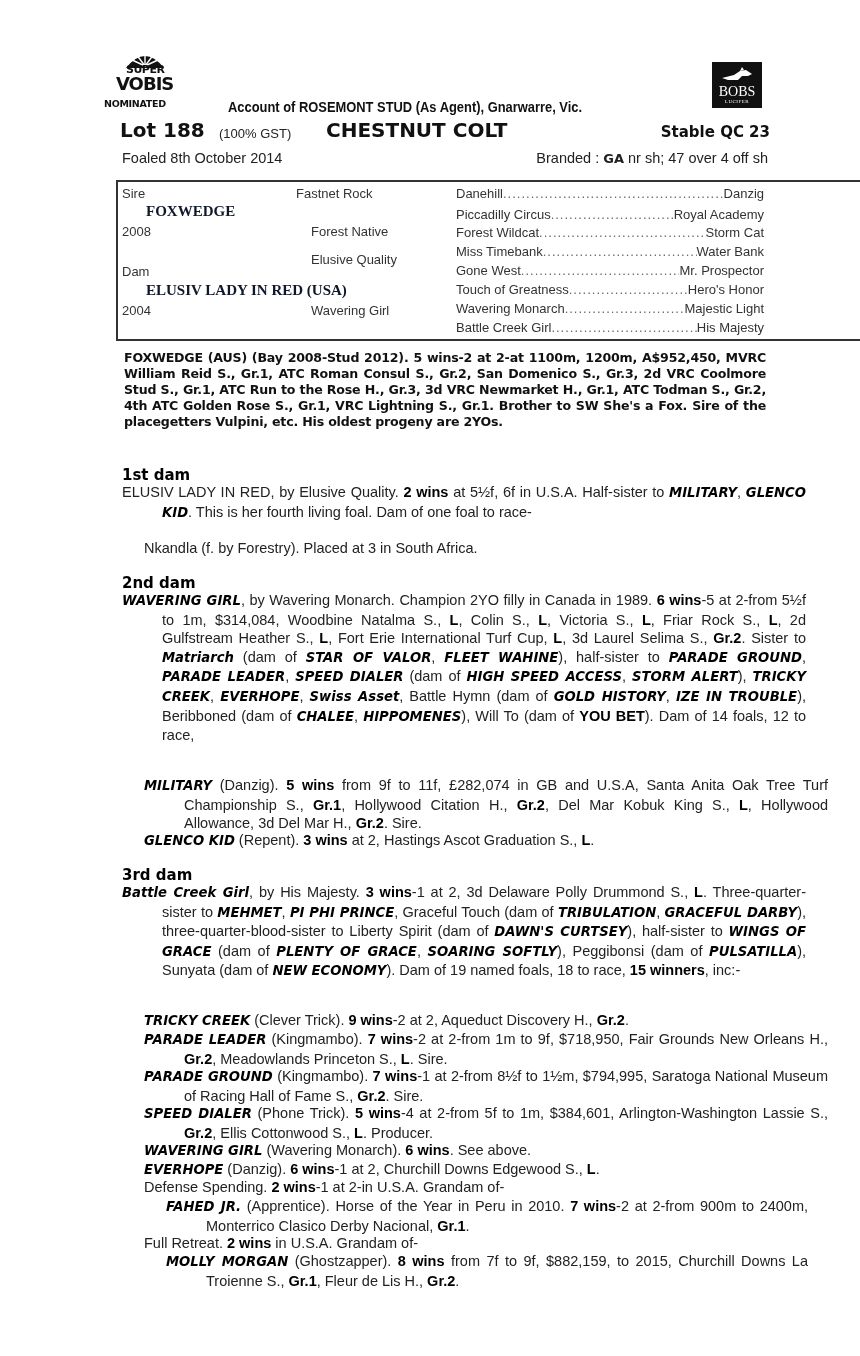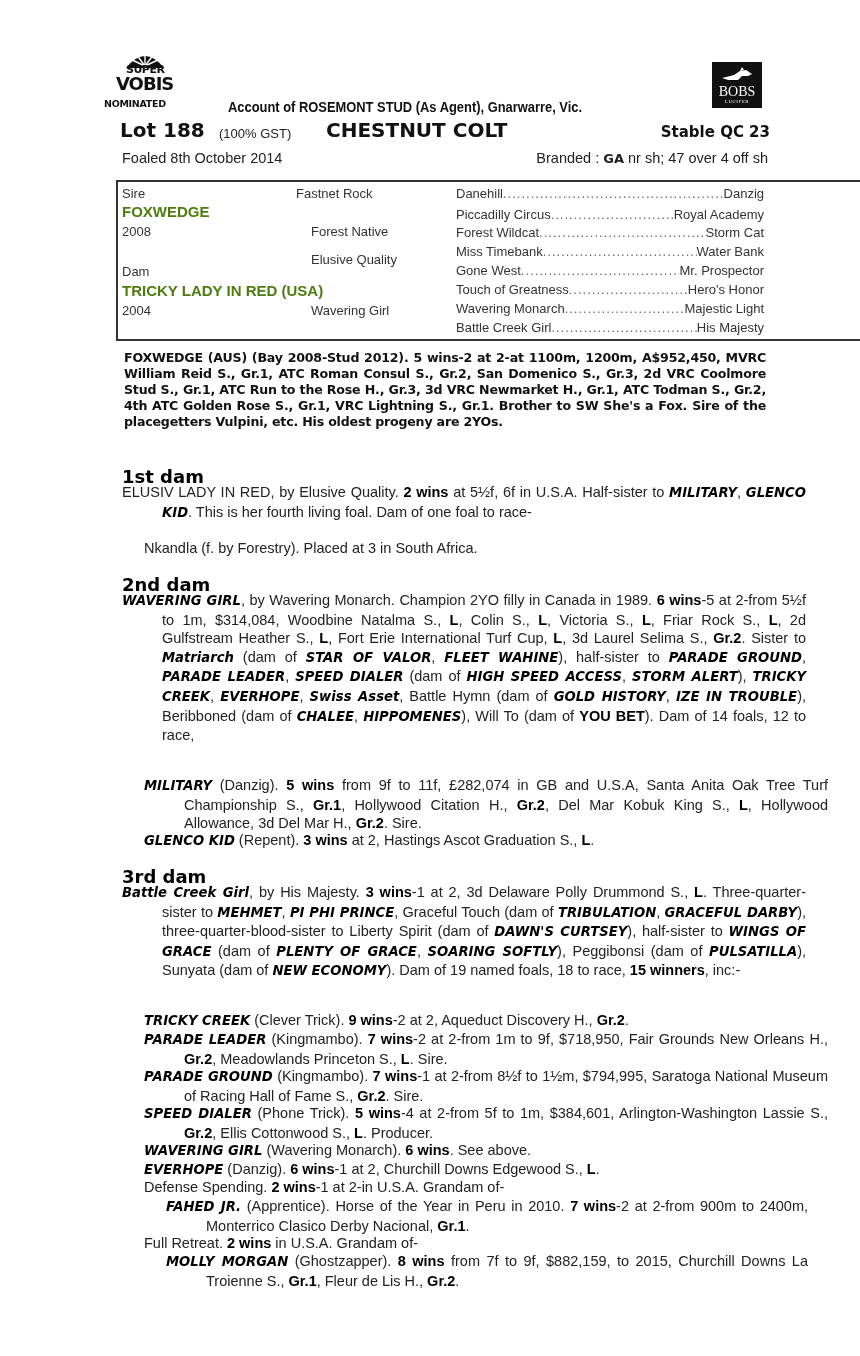--- a/index.html
+++ b/index.html
@@ -19,31 +19,31 @@
   #gst { font-size: 13px; color: #222; position: absolute; left: 99px; top: 10px; }
   #colt { font-family: "DejaVu Sans", sans-serif; font-weight: bold; font-size: 20px; position: absolute; left: 206px; top: 2px; }
   #stable { font-family: "DejaVu Sans", sans-serif; font-weight: bold; font-size: 15px; position: absolute; right: 0; top: 7px; }
   #foaled { left: 122px; top: 150px; font-size: 14.5px; color: #222; }
   #branded { right: 92px; top: 150px; font-size: 14.5px; color: #222; white-space: nowrap; }
   #branded .ga { font-family: "DejaVu Sans", sans-serif; font-weight: bold; font-size: 13px; }
 
   
   #pedigree { left: 116px; top: 180px; width: 770px; height: 161px; border: 2px solid #333; box-sizing: border-box; padding-left: 36px; }
   .pl { position: absolute; font-size: 13px; color: #333; white-space: nowrap; }
-  .pbig { position: absolute; font-family: Liberation Sans, sans-serif; font-weight: bold; font-size: 15px; white-space: nowrap; color: #4d7c0f; }
+  .pbig { position: absolute; font-family: Liberation Serif, serif; font-weight: bold; font-size: 15px; white-space: nowrap; color: #0f172a; margin-left: 24px; }
   .gg { position: absolute; left: 338px; width: 308px; font-size: 13px; color: #333; display: flex; white-space: nowrap; }
   .gg .n { flex: 0 0 auto; }
   .gg .d { flex: 1 1 auto; overflow: hidden; color: #666; letter-spacing: 1px; }
   .gg .d::before { content: "......................................................................................................"; }
   .gg .s { flex: 0 0 auto; }
 
   
   .para { position: absolute; left: 122px; width: 644px; font-size: 14.5px; line-height: 18.6px; text-align: justify; color: #222; }
   .sire-blurb { position: absolute; left: 124px; top: 350px; width: 642px; font-family: "DejaVu Sans", sans-serif; font-weight: bold; font-size: 12.6px; line-height: 15.9px; text-align: justify; color: #111; letter-spacing: -0.2px; }
-  .hd { position: absolute; left: 122px; font-family: "DejaVu Sans", sans-serif; font-weight: bold; font-size: 18px; color: #000; }
+  .hd { position: absolute; left: 122px; font-family: "DejaVu Sans", sans-serif; font-weight: bold; font-size: 15px; color: #000; }
   .hang { padding-left: 40px; text-indent: -40px; }
   .hang2 { padding-left: 62px; text-indent: -40px; }
   .ind1 { padding-left: 22px; }
   .k { font-family: "DejaVu Sans", sans-serif; font-weight: bold; font-size: 13.2px; color: #000; font-style: italic; }
   .kb { font-weight: bold; color: #000; }
 </style>
 </head>
 <body>
 
 <div id="vobis" class="abs">
@@ -86,21 +86,21 @@
 <div id="branded" class="abs"><span>Branded : </span><span class="ga">GA</span><span> nr sh; 47 over 4 off sh</span></div>
 
 <div id="pedigree" class="abs">
   <div class="pl" style="left:4px;top:4px">Sire</div>
   <div class="pbig" style="left:4px;top:21px">FOXWEDGE</div>
   <div class="pl" style="left:4px;top:42px">2008</div>
   <div class="pl" style="left:178px;top:4px">Fastnet Rock</div>
   <div class="pl" style="left:193px;top:42px">Forest Native</div>
 
   <div class="pl" style="left:4px;top:82px">Dam</div>
-  <div class="pbig" style="left:4px;top:100px">TRICKY LADY IN RED (USA)</div>
+  <div class="pbig" style="left:4px;top:100px">ELUSIV LADY IN RED (USA)</div>
   <div class="pl" style="left:4px;top:121px">2004</div>
   <div class="pl" style="left:193px;top:70px">Elusive Quality</div>
   <div class="pl" style="left:193px;top:121px">Wavering Girl</div>
 
   <div class="gg" style="top:4px">
       <span class="n">Danehill</span>
       <span class="d"></span>
       <span class="s">Danzig</span>
     </div>
   <div class="gg" style="top:25px">

